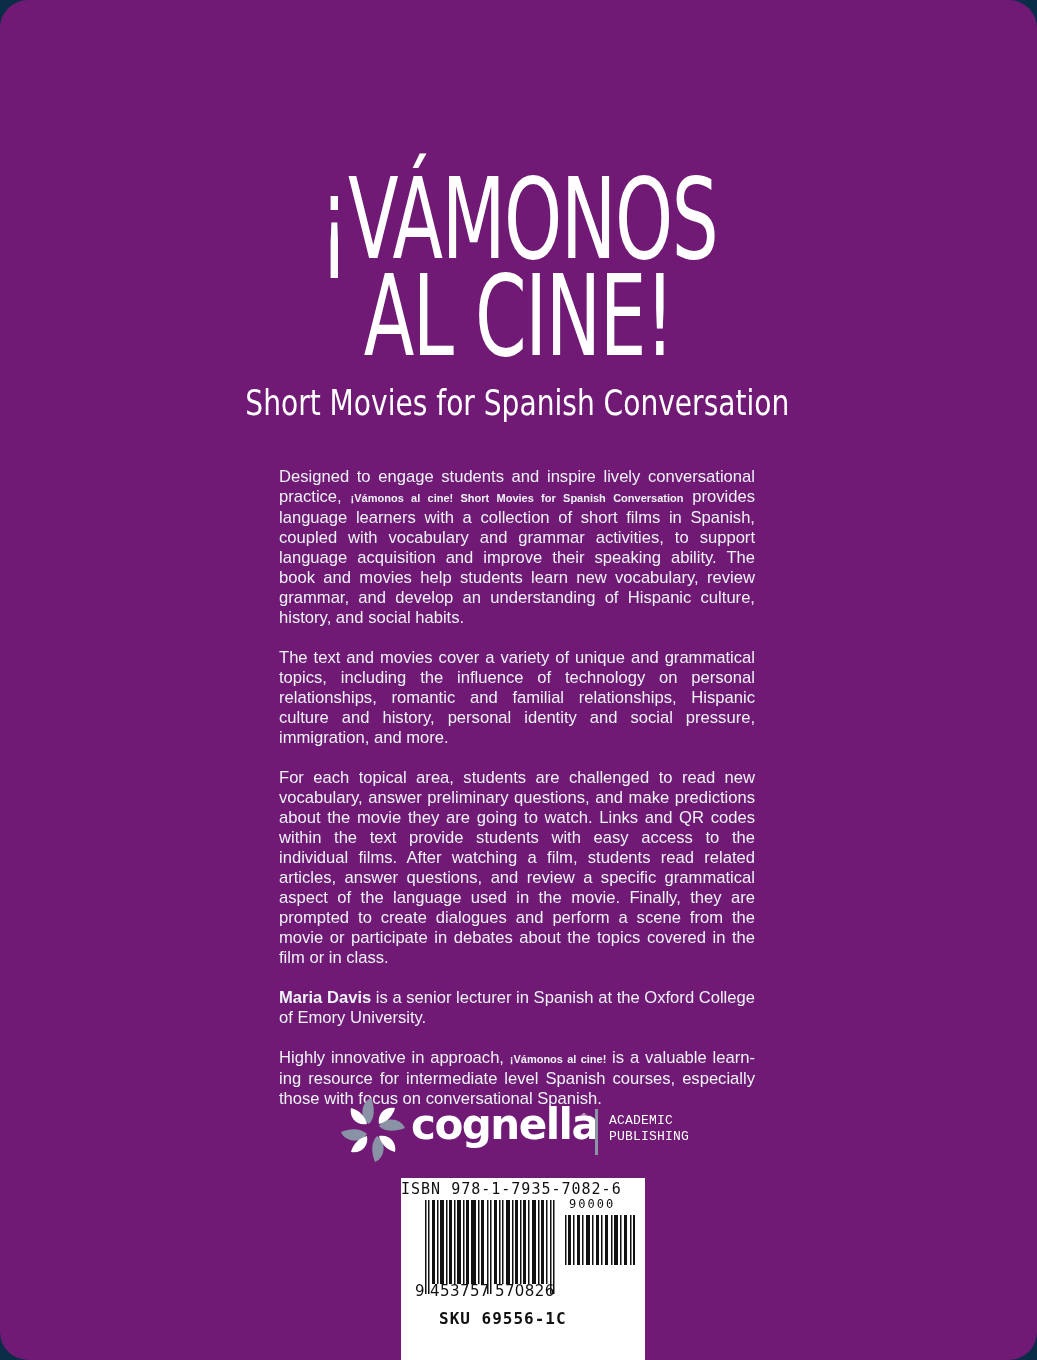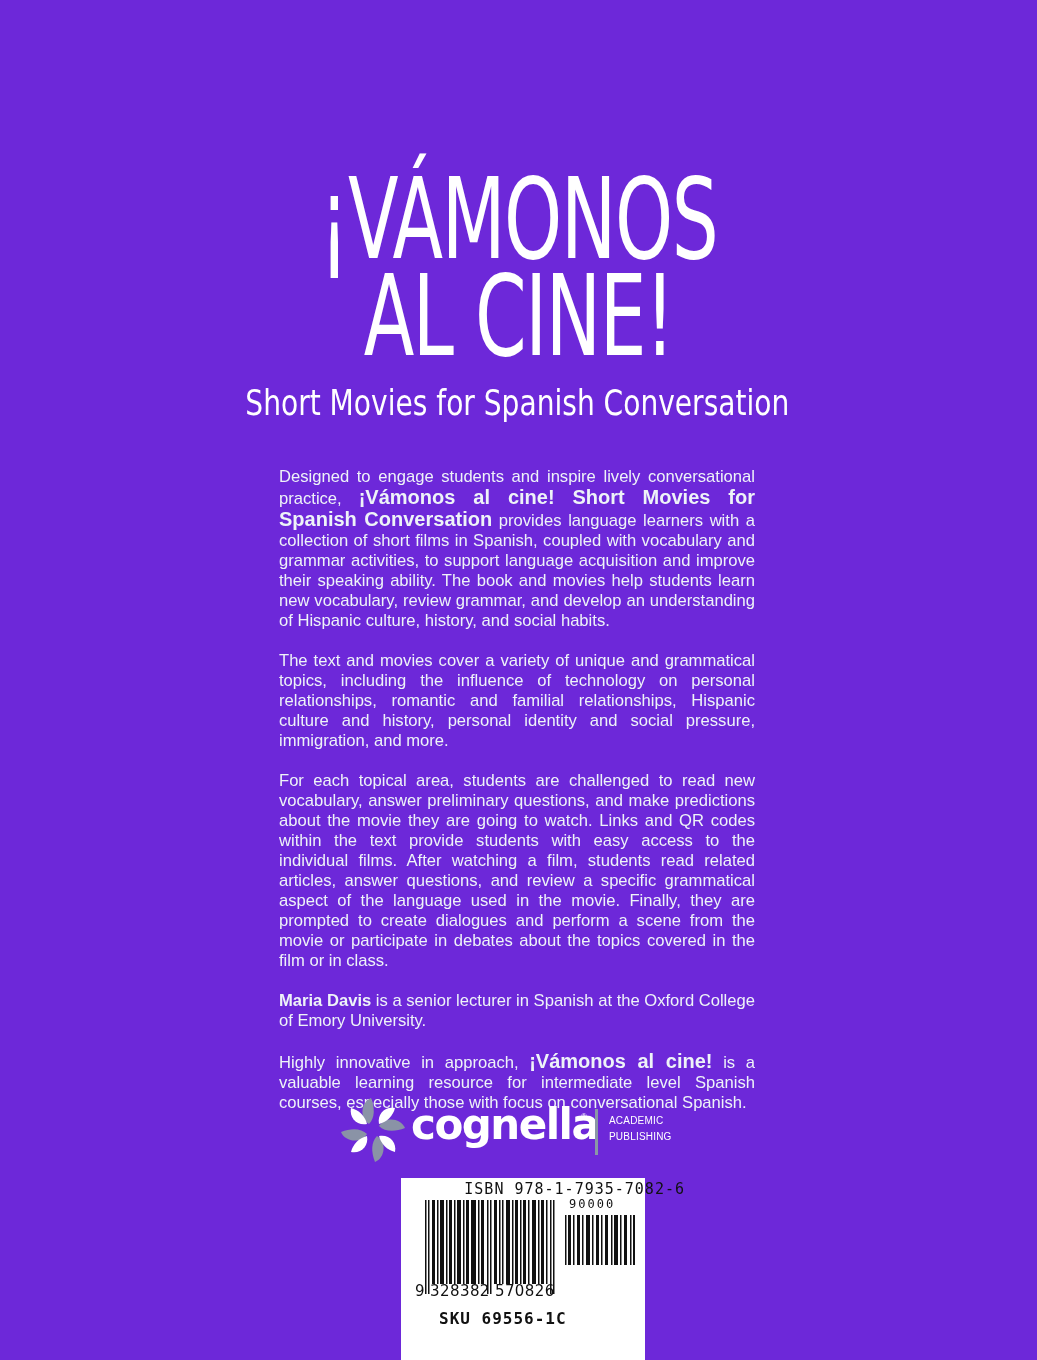--- a/index.html
+++ b/index.html
@@ -12,21 +12,22 @@
     background: #0b2d48;
     position: relative;
     overflow: hidden;
     font-family: "Liberation Sans", "DejaVu Sans", sans-serif;
     color: #ffffff;
   }
   .cover {
     position: absolute;
     left: 0; top: 0;
     width: 1037px; height: 1360px;
-    background: #6d28d9;
+    background: #701a75;
+    border-radius: 28px;
   }
   .title {
     position: absolute;
     left: 0;
     width: 1037px;
     text-align: center;
     font-family: "DejaVu Sans", "Liberation Sans", sans-serif;
     font-weight: normal;
     color: #ffffff;
     margin: 0;
@@ -67,21 +68,21 @@
     line-height: 20px;
     color: #eef3f8;
     text-align: justify;
   }
   .body-text p {
     margin: 0 0 20px 0;
     text-align: justify;
   }
   .body-text .em {
     font-weight: bold;
-    font-size: 20px;
+    font-size: 11px;
   }
   .body-text .author {
     font-weight: bold;
   }
 
   .logo {
     position: absolute;
     left: 339px;
     top: 1096px;
     height: 68px;
@@ -116,42 +117,42 @@
     left: 256px;
     top: 13px;
     width: 3px;
     height: 46px;
     background: #8a96a6;
   }
   .logo-tag {
     position: absolute;
     left: 270px;
     top: 17px;
-    font-family: Liberation Sans, sans-serif;
-    font-size: 10px;
+    font-family: Liberation Mono, monospace;
+    font-size: 13px;
     line-height: 16px;
     color: #ffffff;
     letter-spacing: 0.2px;
   }
   .logo-tag span { display: block; }
 
   .barcode-label {
     position: absolute;
     left: 401px;
     top: 1178px;
     width: 244px;
     height: 182px;
     background: #ffffff;
   }
   .isbn-text {
     position: absolute;
     left: 0;
     top: 2px;
     width: 284px;
-    text-align: right;
+    text-align: left;
     font-family: "DejaVu Sans Mono", "Liberation Mono", monospace;
     font-size: 15px;
     color: #111111;
     letter-spacing: 1px;
     white-space: nowrap;
   }
   .addon-digits {
     position: absolute;
     left: 168px;
     top: 19px;
@@ -293,17 +294,17 @@
         <rect x="36" y="0" width="1.5" height="50"></rect>
         <rect x="40" y="0" width="3" height="50"></rect>
         <rect x="46" y="0" width="1.5" height="50"></rect>
         <rect x="49" y="0" width="4" height="50"></rect>
         <rect x="55" y="0" width="1.5" height="50"></rect>
         <rect x="59" y="0" width="3" height="50"></rect>
         <rect x="65" y="0" width="1.5" height="50"></rect>
         <rect x="68" y="0" width="2" height="50"></rect>
       </g>
     </svg>
-    <div class="ean-digits">9 328382 570826</div>
+    <div class="ean-digits">9 453757 570826</div>
     <div class="sku-text">SKU 69556-1C</div>
   </div>
 
 </div>
 
 </body></html>

